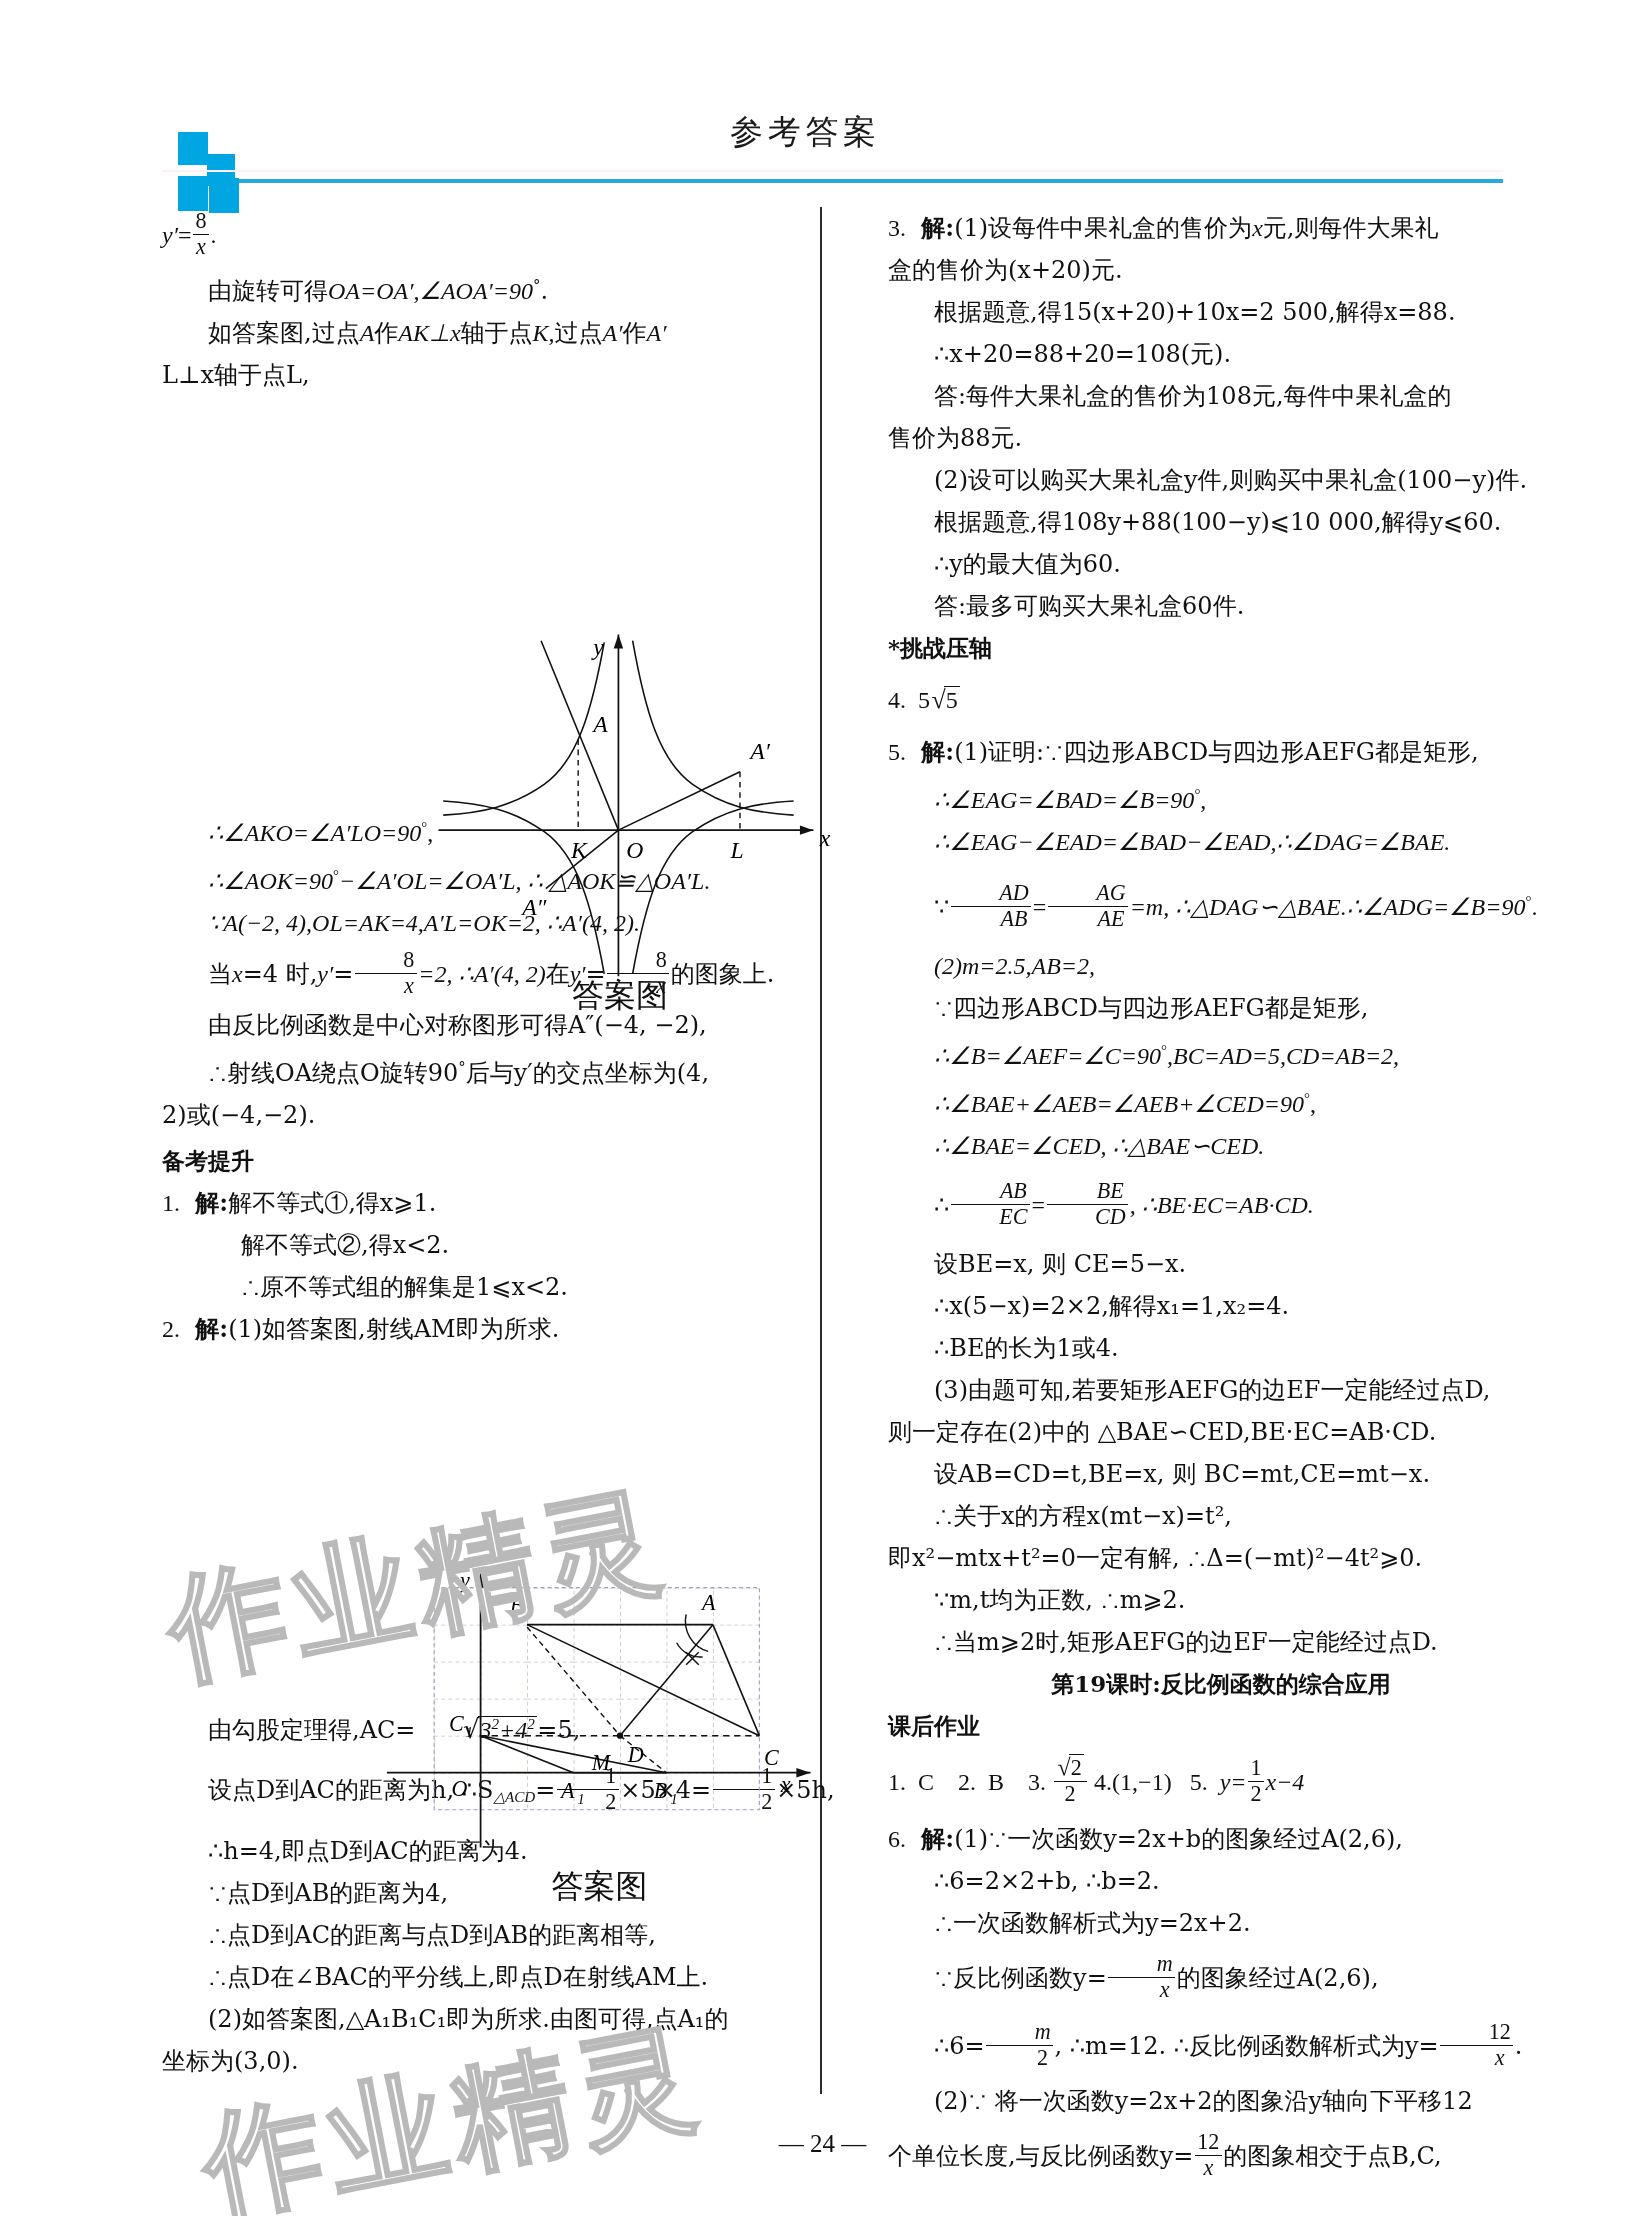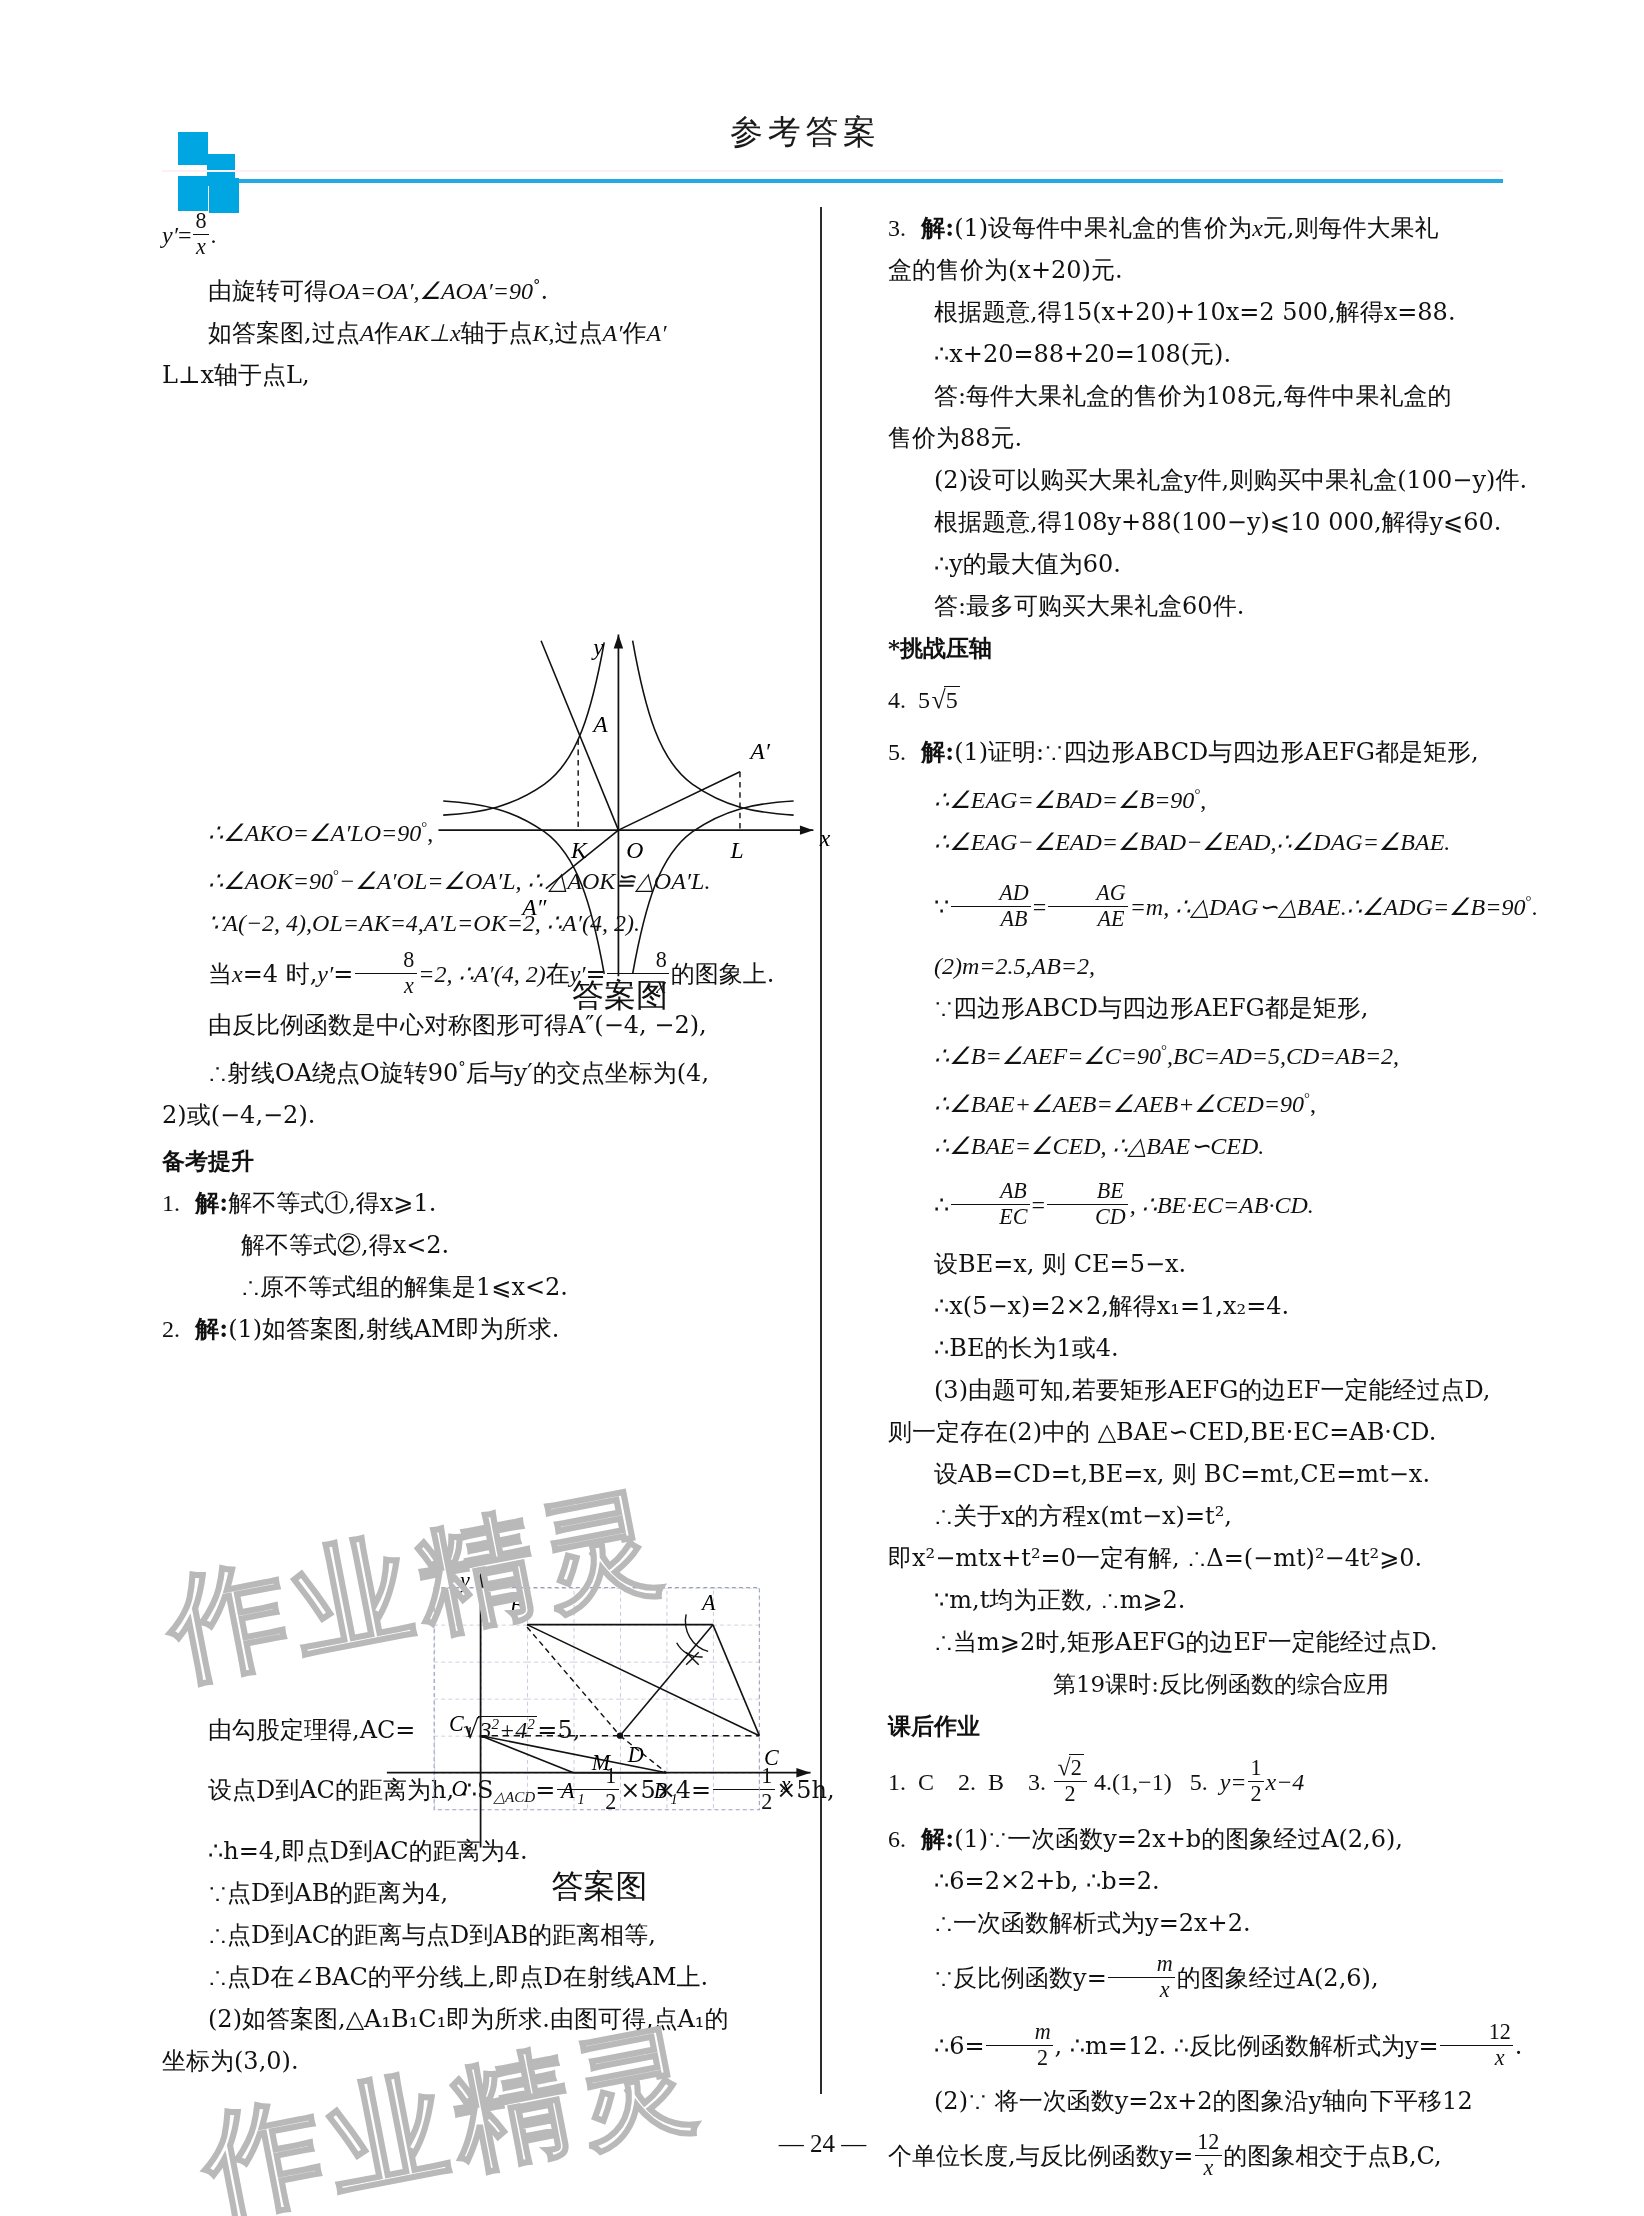--- a/index.html
+++ b/index.html
@@ -423,21 +423,21 @@
     <div class="line indent1 zh">∴x(5−x)=2×2,解得x₁=1,x₂=4.</div>
     <div class="line indent1 zh">∴BE的长为1或4.</div>
     <div class="line indent1 zh">(3)由题可知,若要矩形AEFG的边EF一定能经过点D,</div>
     <div class="line zh">则一定存在(2)中的 △BAE∽CED,BE·EC=AB·CD.</div>
     <div class="line indent1 zh">设AB=CD=t,BE=x, 则 BC=mt,CE=mt−x.</div>
     <div class="line indent1 zh">∴关于x的方程x(mt−x)=t²,</div>
     <div class="line zh">即x²−mtx+t²=0一定有解, ∴Δ=(−mt)²−4t²⩾0.</div>
     <div class="line indent1 zh">∵m,t均为正数, ∴m⩾2.</div>
     <div class="line indent1 zh">∴当m⩾2时,矩形AEFG的边EF一定能经过点D.</div>
 
-    <div class="line centered sec-head" style="font-weight:normal;">第19课时:反比例函数的综合应用</div>
+    <div class="line centered sec-head" style="font-weight:bold;">第19课时:反比例函数的综合应用</div>
     <div class="line sec-head">课后作业</div>
 
     <div class="line" style="line-height:71px;">
       <span class="num">1.</span>&nbsp;&nbsp;<span>C</span>&nbsp;&nbsp;&nbsp;&nbsp;<span class="num">2.</span>&nbsp;&nbsp;<span>B</span>&nbsp;&nbsp;&nbsp;&nbsp;<span class="num">3.</span>&nbsp;<span class="frac"><span class="top"><span class="rad"><span class="rsym">√</span><span class="rbody num">2</span></span></span><span class="bar"></span><span class="bot num">2</span></span>&nbsp;<span class="num">4.</span><span>(1,−1)</span>&nbsp;&nbsp;&nbsp;<span class="num">5.</span>&nbsp;&nbsp;<span class="mi">y=</span><span class="frac"><span class="top num">1</span><span class="bar"></span><span class="bot num">2</span></span><span class="mi">x−4</span>
     </div>
 
     <div class="line zh">
       <span class="num">6.</span>&nbsp;&nbsp;<span class="bold">解:</span><span>(1)∵一次函数y=2x+b的图象经过A(2,6),</span>
     </div>
     <div class="line indent1 zh">∴6=2×2+b, ∴b=2.</div>

